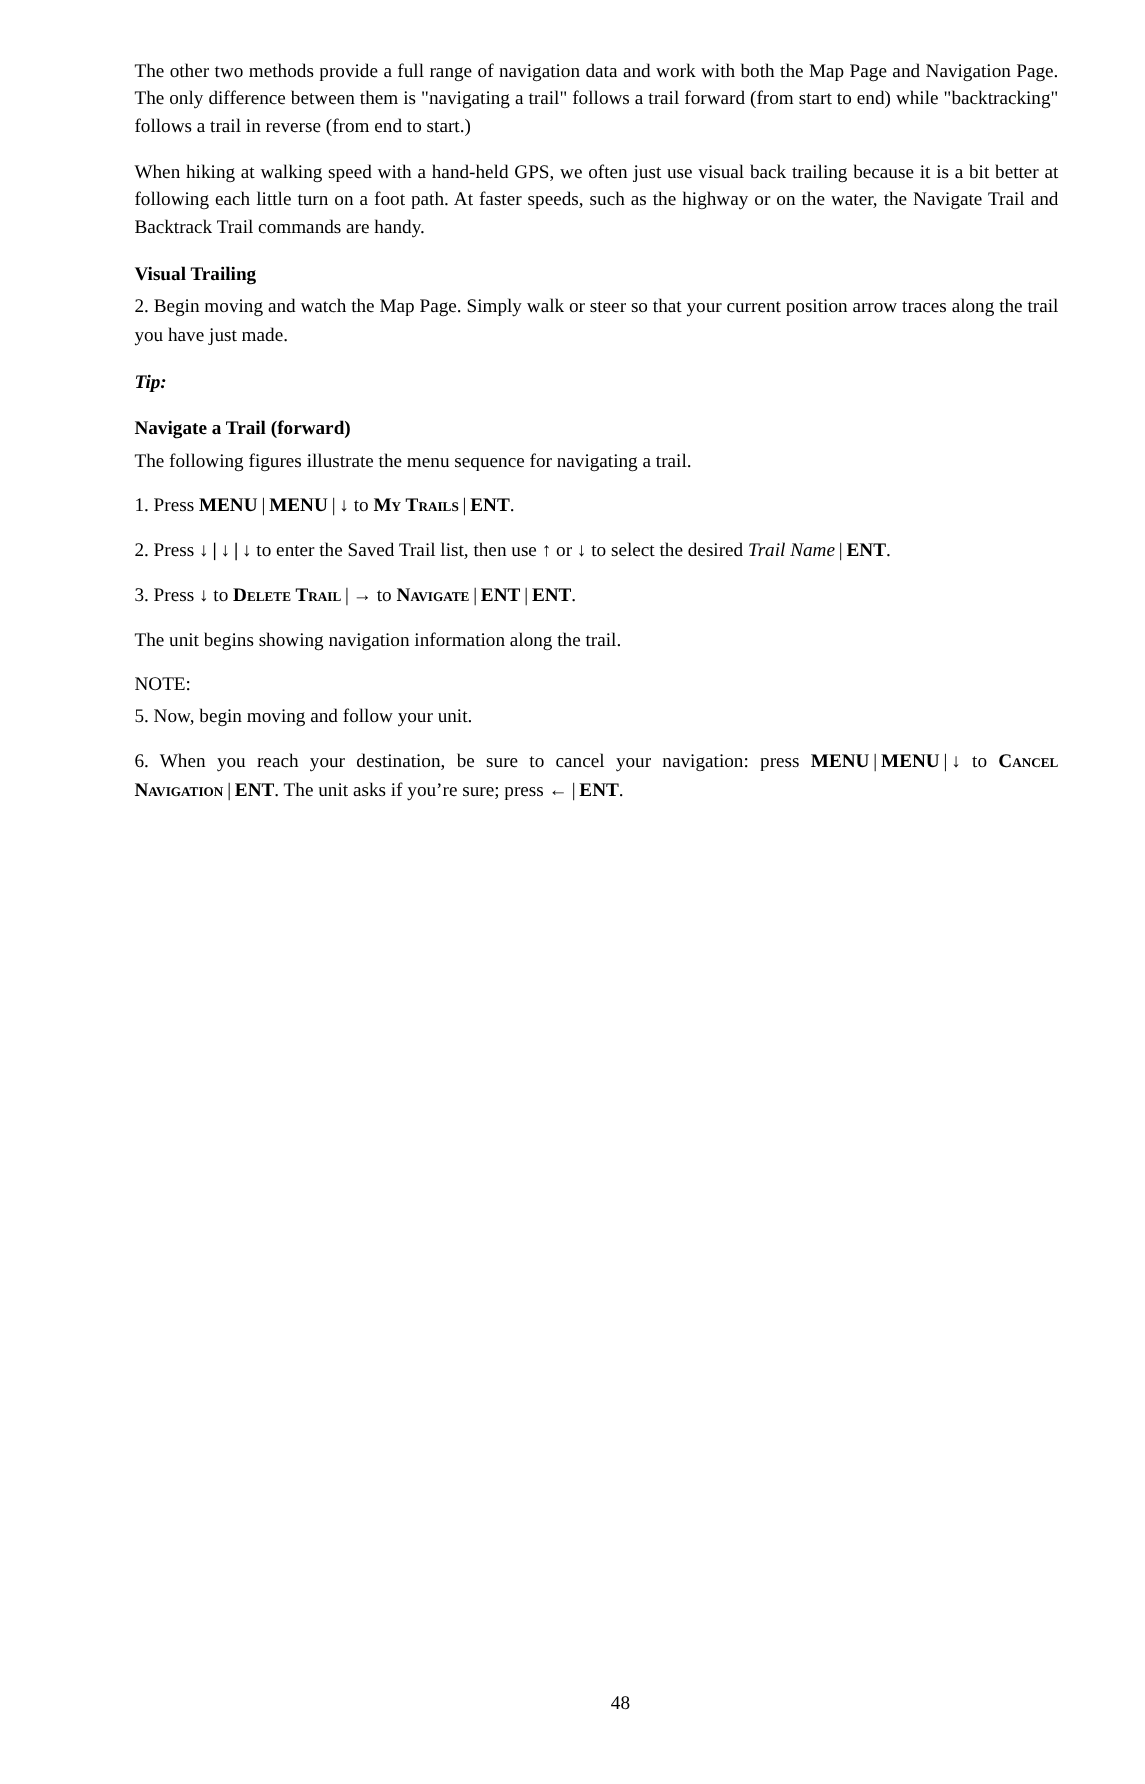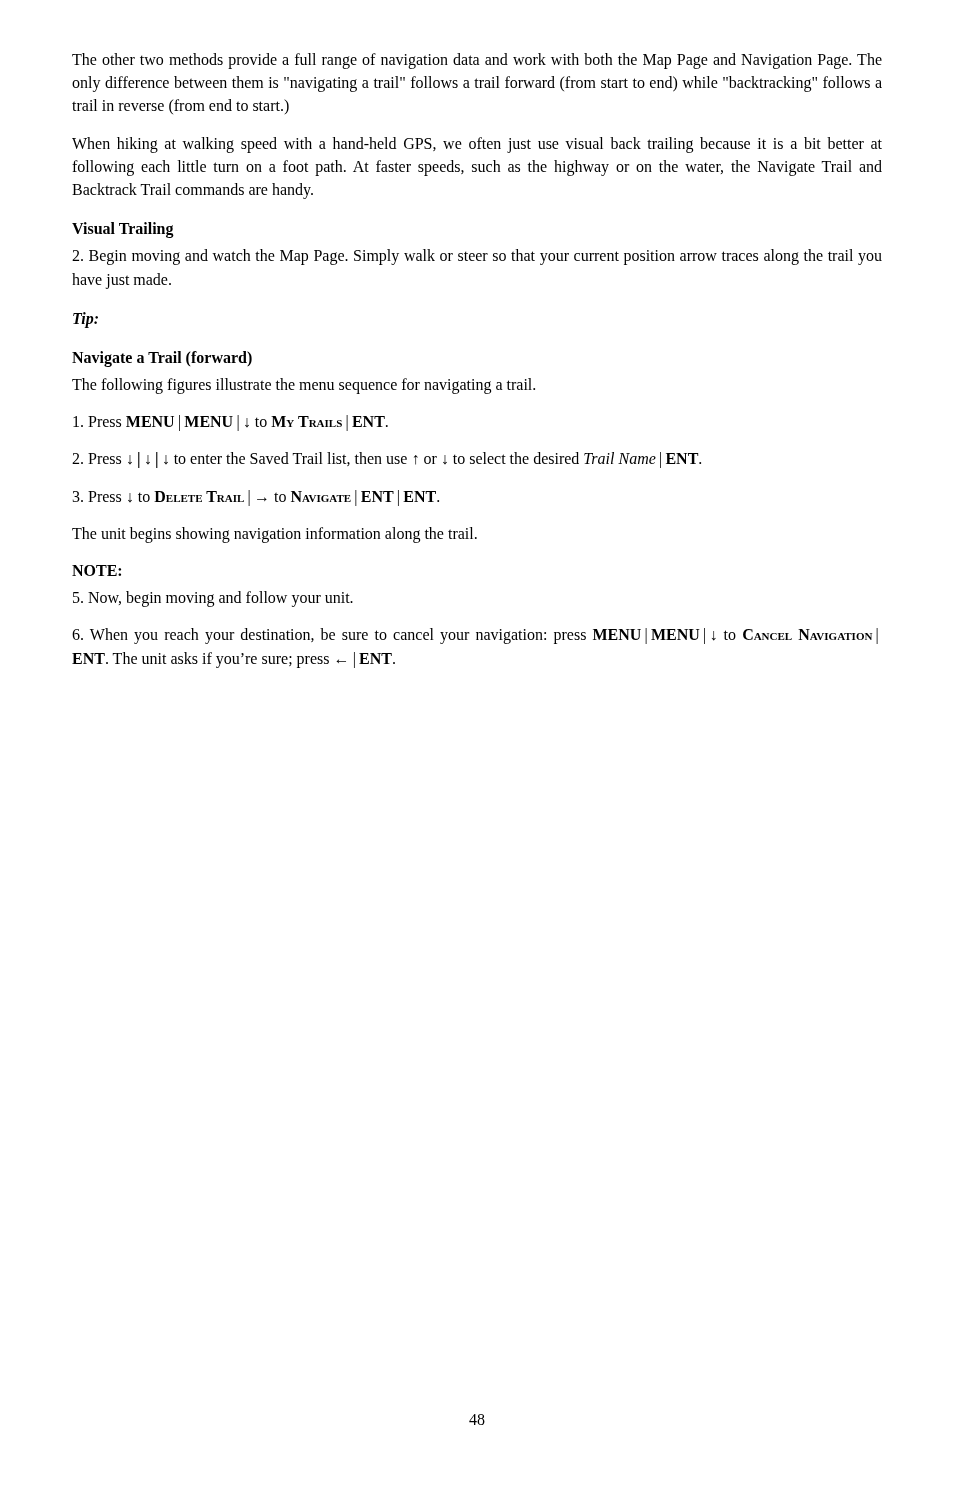--- a/index.html
+++ b/index.html
@@ -12,21 +12,21 @@
       background: #ffffff;
       font-family: "Times New Roman", Times, serif;
       font-size: 16px;
       line-height: 1.45;
       color: #000000;
     }
 
     .page {
       width: 954px;
       min-height: 1487px;
-      padding: 48px 72px 80px 72px;
+      padding: 48px 72px 80px 112px;
       position: relative;
     }
 
     .paragraph {
       margin-bottom: 14px;
       text-align: justify;
     }
 
     .section-heading {
       font-weight: bold;
@@ -37,21 +37,21 @@
 
     .tip-heading {
       font-style: italic;
       font-weight: bold;
       font-size: 16px;
       margin-bottom: 4px;
       margin-top: 16px;
     }
 
     .note-heading {
-      font-weight: bold;
+      font-weight: normal;
       font-size: 16px;
       margin-bottom: 4px;
     }
 
     .indented {
       padding-left: 48px;
       margin-bottom: 14px;
       text-align: justify;
     }
 

